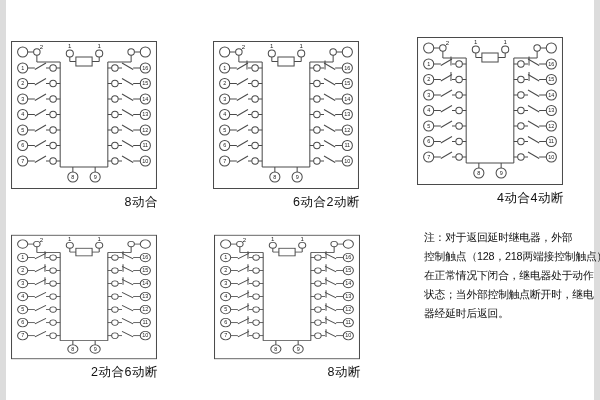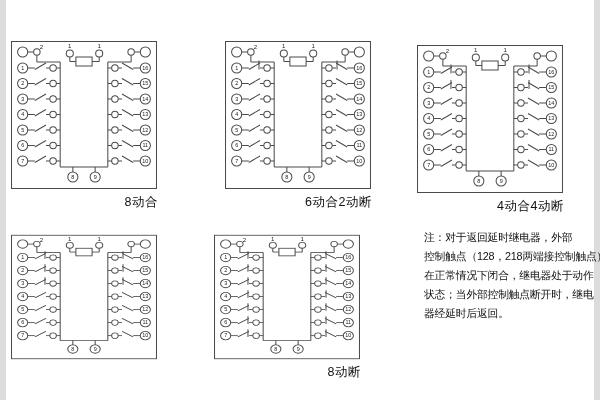--- a/index.html
+++ b/index.html
@@ -170,21 +170,21 @@
         <text x="62" y="139" font-size="5.4" text-anchor="middle" fill="#222">8</text>
         <circle cx="84" cy="137" r="5" fill="#fff" stroke="#4a4a4a" stroke-width="1"></circle>
         <text x="84" y="139" font-size="5.4" text-anchor="middle" fill="#222">9</text>
         <line x1="62" y1="132" x2="62" y2="127" stroke="#4a4a4a" stroke-width="1"></line>
         <line x1="84" y1="132" x2="84" y2="127" stroke="#4a4a4a" stroke-width="1"></line>
       </g>
     </svg>
   <figcaption class="cap">8动合</figcaption>
 </figure>
 
-<figure class="diag" style="left:224px;top:40px">
+<figure class="diag" style="left:212px;top:40px">
   <svg class="tall" viewBox="0 0 146 150" preserveAspectRatio="none">
       <g>
         <rect x="1.5" y="1.5" width="143" height="147" fill="none" stroke="#4a4a4a" stroke-width="1"></rect>
       </g>
       <g>
         <circle cx="12.5" cy="12" r="5" fill="#fff" stroke="#4a4a4a" stroke-width="1"></circle>
         <line x1="17.5" y1="12" x2="23.3" y2="12" stroke="#4a4a4a" stroke-width="1"></line>
         <circle cx="26.5" cy="12" r="3.2" fill="#fff" stroke="#4a4a4a" stroke-width="1"></circle>
         <line x1="26.5" y1="15.2" x2="26.5" y2="22" stroke="#4a4a4a" stroke-width="1"></line>
         <line x1="26.5" y1="22" x2="49.5" y2="22" stroke="#4a4a4a" stroke-width="1"></line>
@@ -316,21 +316,21 @@
         <text x="62" y="139" font-size="5.4" text-anchor="middle" fill="#222">8</text>
         <circle cx="84" cy="137" r="5" fill="#fff" stroke="#4a4a4a" stroke-width="1"></circle>
         <text x="84" y="139" font-size="5.4" text-anchor="middle" fill="#222">9</text>
         <line x1="62" y1="132" x2="62" y2="127" stroke="#4a4a4a" stroke-width="1"></line>
         <line x1="84" y1="132" x2="84" y2="127" stroke="#4a4a4a" stroke-width="1"></line>
       </g>
     </svg>
   <figcaption class="cap">6动合2动断</figcaption>
 </figure>
 
-<figure class="diag" style="left:416px;top:44px">
+<figure class="diag" style="left:416px;top:36px">
   <svg class="tall" viewBox="0 0 146 150" preserveAspectRatio="none">
       <g>
         <rect x="1.5" y="1.5" width="143" height="147" fill="none" stroke="#4a4a4a" stroke-width="1"></rect>
       </g>
       <g>
         <circle cx="12.5" cy="12" r="5" fill="#fff" stroke="#4a4a4a" stroke-width="1"></circle>
         <line x1="17.5" y1="12" x2="23.3" y2="12" stroke="#4a4a4a" stroke-width="1"></line>
         <circle cx="26.5" cy="12" r="3.2" fill="#fff" stroke="#4a4a4a" stroke-width="1"></circle>
         <line x1="26.5" y1="15.2" x2="26.5" y2="22" stroke="#4a4a4a" stroke-width="1"></line>
         <line x1="26.5" y1="22" x2="49.5" y2="22" stroke="#4a4a4a" stroke-width="1"></line>
@@ -611,20 +611,21 @@
       </g>
       <g>
         <circle cx="62" cy="137" r="5" fill="#fff" stroke="#4a4a4a" stroke-width="1"></circle>
         <text x="62" y="139" font-size="5.4" text-anchor="middle" fill="#222">8</text>
         <circle cx="84" cy="137" r="5" fill="#fff" stroke="#4a4a4a" stroke-width="1"></circle>
         <text x="84" y="139" font-size="5.4" text-anchor="middle" fill="#222">9</text>
         <line x1="62" y1="132" x2="62" y2="127" stroke="#4a4a4a" stroke-width="1"></line>
         <line x1="84" y1="132" x2="84" y2="127" stroke="#4a4a4a" stroke-width="1"></line>
       </g>
     </svg>
+  <figcaption class="cap">2动合6动断</figcaption>
 </figure>
 
 <figure class="diag" style="left:213px;top:234px">
   <svg class="short" viewBox="0 0 146 150" preserveAspectRatio="none">
       <g>
         <rect x="1.5" y="1.5" width="143" height="147" fill="none" stroke="#4a4a4a" stroke-width="1"></rect>
       </g>
       <g>
         <circle cx="12.5" cy="12" r="5" fill="#fff" stroke="#4a4a4a" stroke-width="1"></circle>
         <line x1="17.5" y1="12" x2="23.3" y2="12" stroke="#4a4a4a" stroke-width="1"></line>

